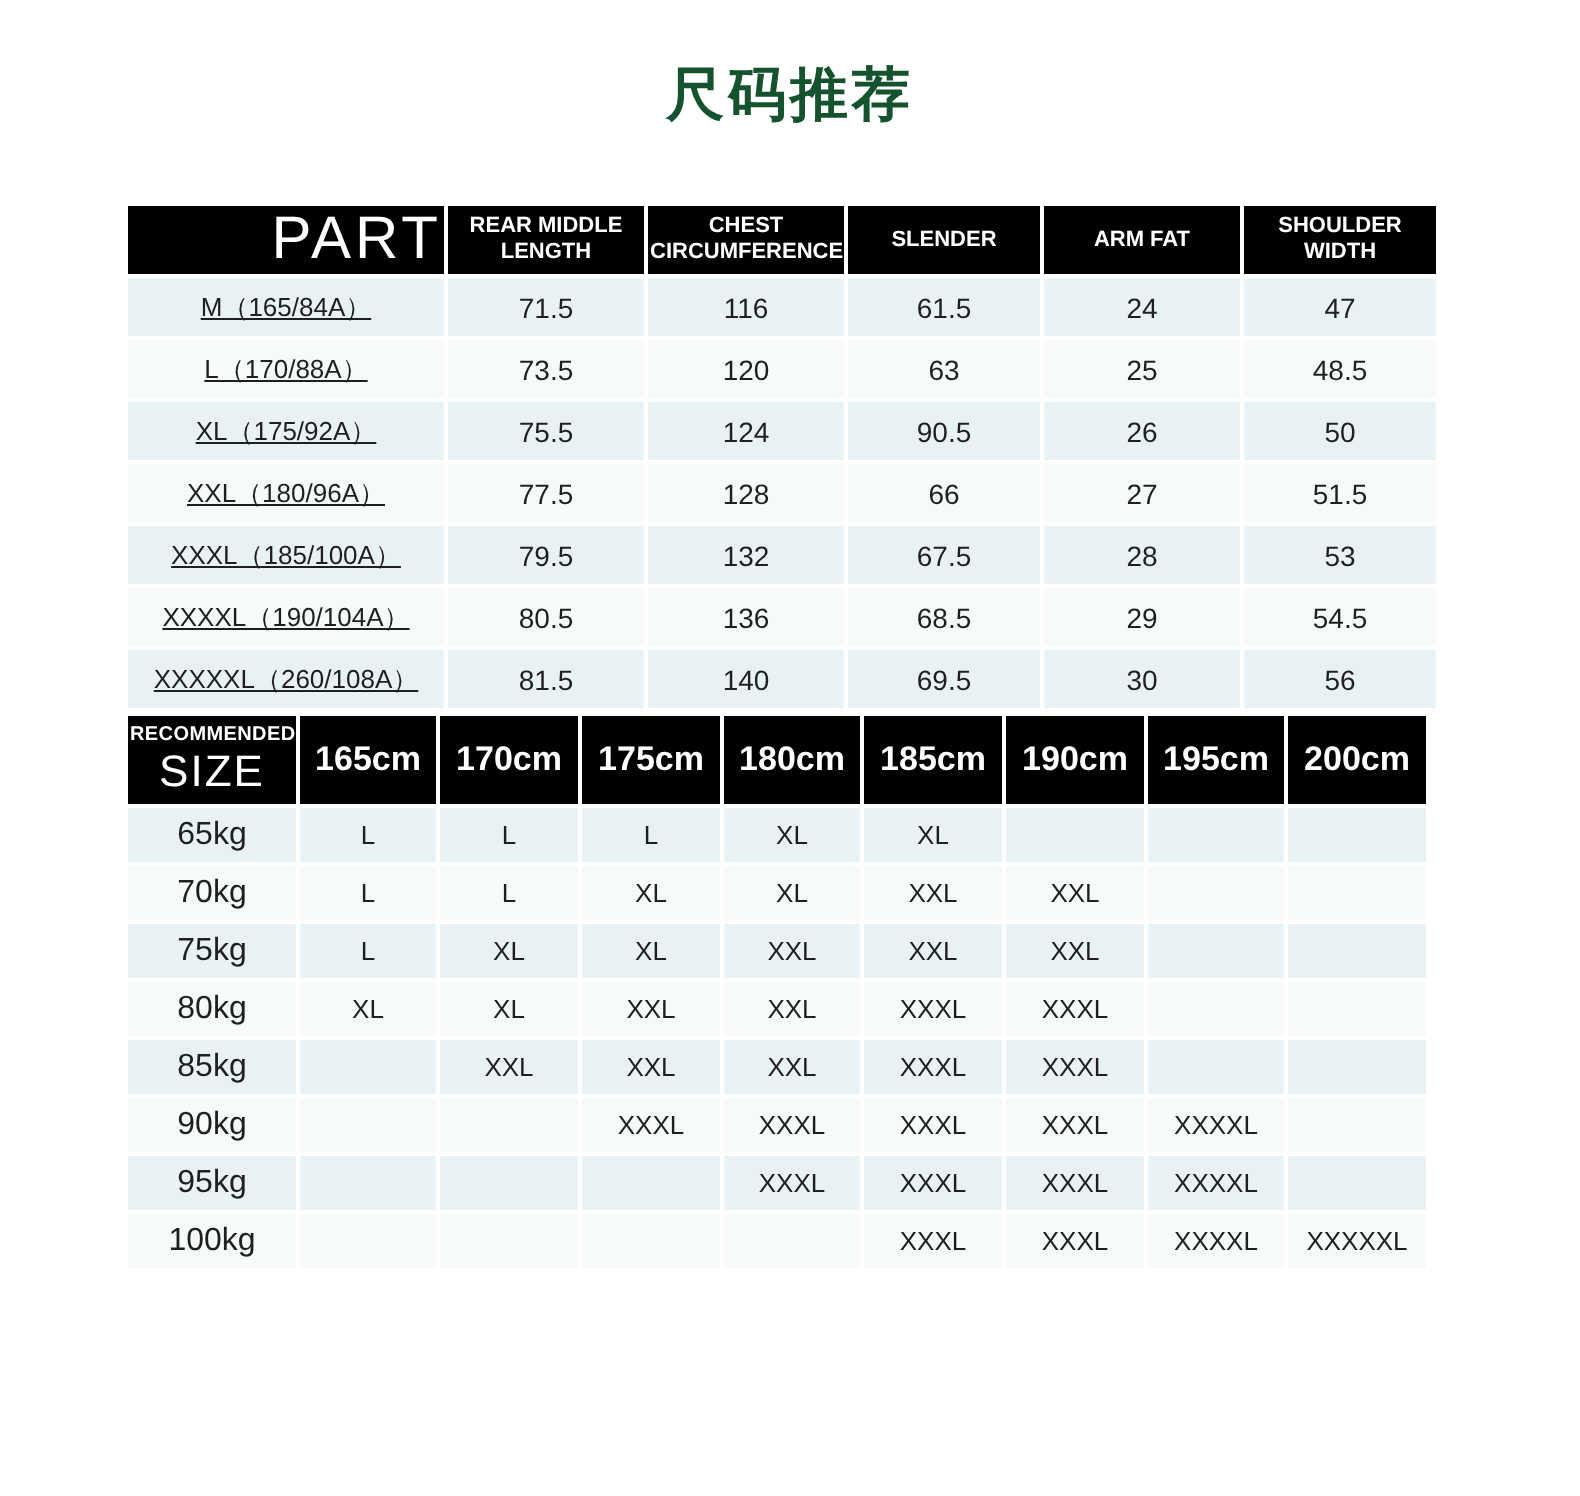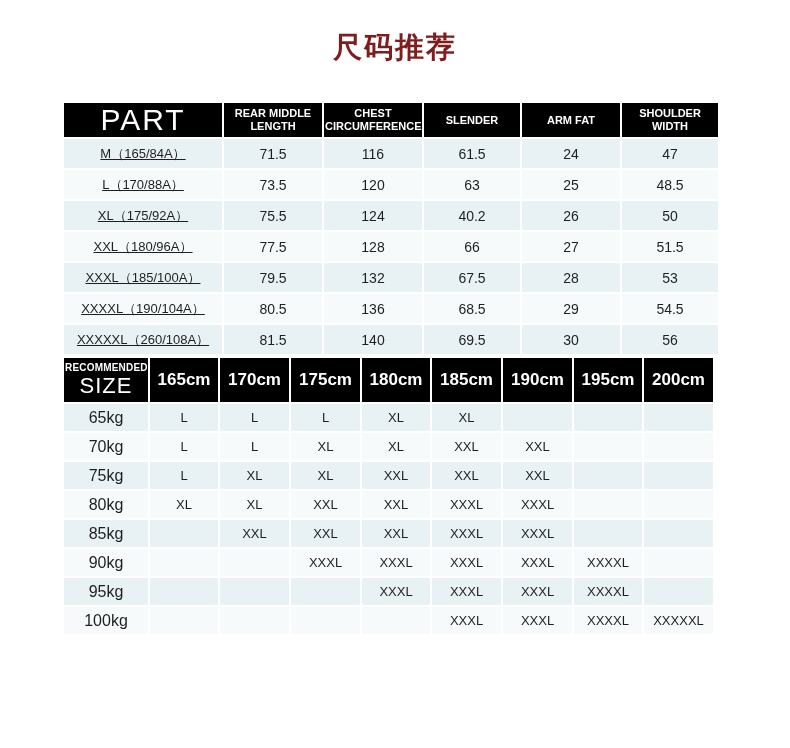--- a/index.html
+++ b/index.html
@@ -9,21 +9,21 @@
     font-family: "Liberation Sans", "DejaVu Sans", sans-serif;
     color: #1f1f1f;
     overflow: hidden;
   }
   .title {
     margin-top: 28px;
     text-align: center;
     font-size: 29px;
     font-weight: bold;
     letter-spacing: 2px;
-    color: #7f1d1d;
+    color: #14532d;
   }
   table {
     border-collapse: collapse;
     table-layout: fixed;
     margin-left: 62px;
   }
   th, td {
     border: 2px solid #ffffff;
     text-align: center;
     vertical-align: middle;
@@ -38,20 +38,21 @@
     font-size: 11px;
     font-weight: bold;
     line-height: 1.15;
     padding: 2px 1px;
   }
   .t1 thead th.part {
     font-size: 30px;
     font-weight: 500;
     letter-spacing: 2px;
     line-height: 1;
+    text-align: right;
   }
   .t1 tbody td { height: 31px; font-size: 14px; }
   .t1 tbody td.rowlabel { font-size: 13px; text-decoration: underline; }
   tbody tr:nth-child(odd)  { background: #e8f2f5; }
   tbody tr:nth-child(even) { background: #f6fafb; }
   
   .t2 { width: 651px; margin-top: 0px; }
   .t2 thead th {
     background: #000000;
     color: #ffffff;
@@ -106,21 +107,21 @@
           <td>73.5</td>
           <td>120</td>
           <td>63</td>
           <td>25</td>
           <td>48.5</td>
         </tr>
         <tr>
           <td class="rowlabel">XL（175/92A）</td>
           <td>75.5</td>
           <td>124</td>
-          <td>40.2</td>
+          <td>90.5</td>
           <td>26</td>
           <td>50</td>
         </tr>
         <tr>
           <td class="rowlabel">XXL（180/96A）</td>
           <td>77.5</td>
           <td>128</td>
           <td>66</td>
           <td>27</td>
           <td>51.5</td>

